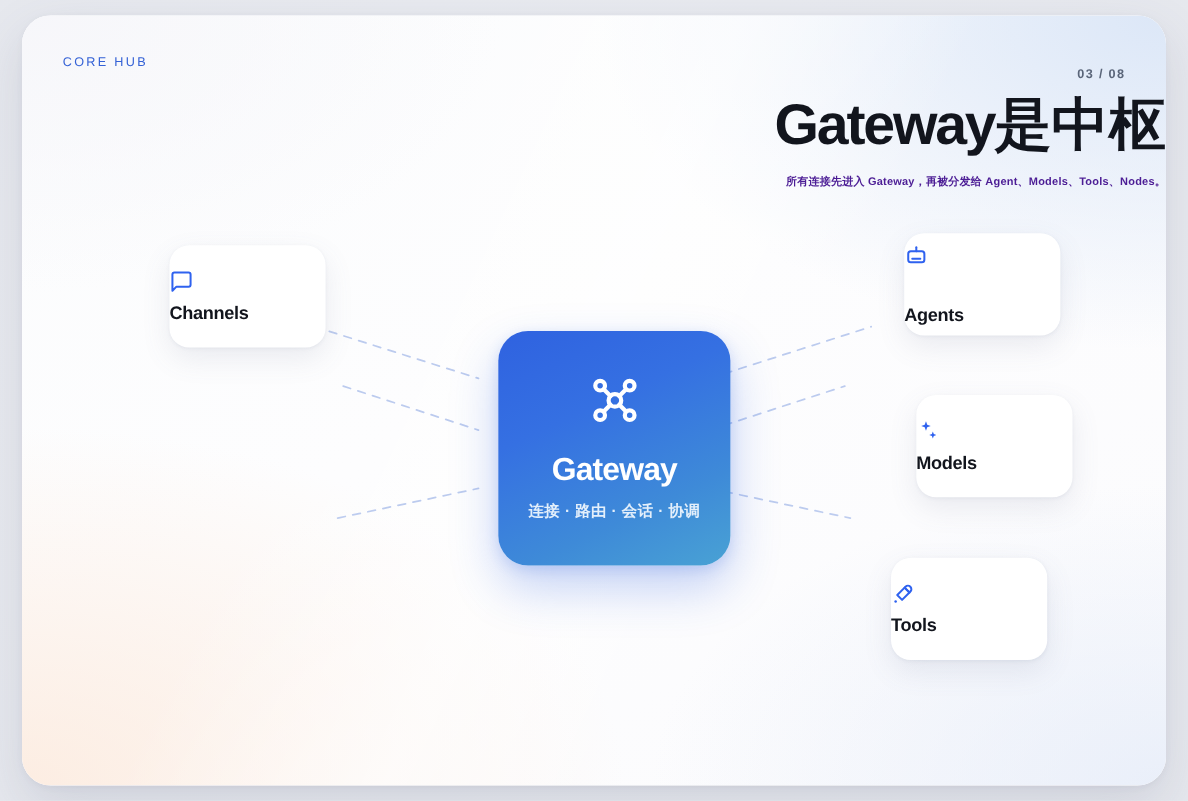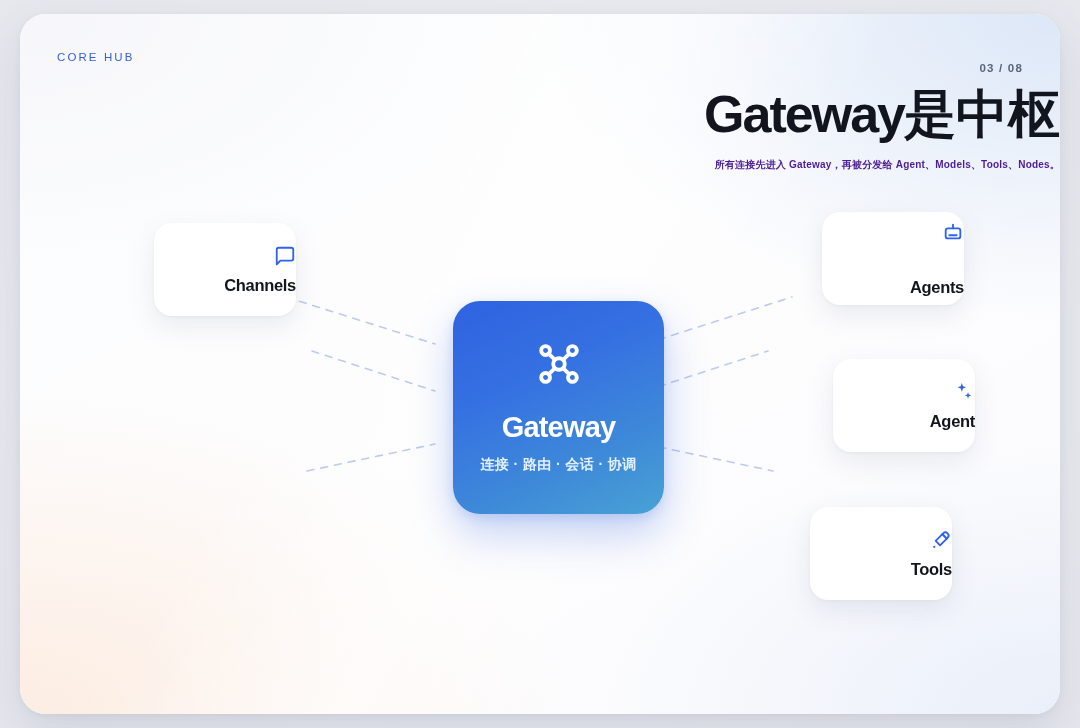--- a/index.html
+++ b/index.html
@@ -73,21 +73,21 @@
   .lines { position:absolute; inset:0; pointer-events:none; }
 
   
   .card {
     position:absolute;
     width:142px; height:93px;
     background:#ffffff;
     border-radius:18px;
     box-shadow:0 10px 26px rgba(96,108,138,0.12), 0 1px 3px rgba(96,108,138,0.07);
     display:flex; flex-direction:column;
-    align-items:flex-end; justify-content:center;
+    align-items:flex-start; justify-content:center;
     gap:9px;
   }
   .card .ic { width:22px; height:22px; display:block; color:#2f62ef; }
   .card .lbl {
     font-size:16.5px; font-weight:bold; letter-spacing:-0.3px; color:#12151d;
   }
 
   
   #card-channels { left:134px; top:209px; }
   #card-clients  { left:121px; top:345px; }
@@ -190,21 +190,21 @@
       <span class="lbl">Agents</span>
     </div>
 
     <div class="card" id="card-models">
       <span class="ic">
         <svg viewBox="0 0 24 24" width="22" height="22" fill="currentColor">
           <path d="M9.6 2.2l1.25 3.45 3.45 1.25-3.45 1.25L9.6 11.6 8.35 8.15 4.9 6.9l3.45-1.25z"></path>
           <path d="M16.4 12.2l.95 2.6 2.6.95-2.6.95-.95 2.6-.95-2.6-2.6-.95 2.6-.95z"></path>
         </svg>
       </span>
-      <span class="lbl">Agent</span>
+      <span class="lbl">Models</span>
     </div>
 
     <div class="card" id="card-tools">
       <span class="ic">
         <svg viewBox="0 0 24 24" width="22" height="22" fill="none" stroke="currentColor" stroke-width="2" stroke-linecap="round" stroke-linejoin="round">
           <path d="M19.2 4.8a3.4 3.4 0 0 0-4.8 0l-.9.9 4.8 4.8.9-.9a3.4 3.4 0 0 0 0-4.8z"></path>
           <path d="M13.5 5.7l4.8 4.8-7.3 7.3-4.8-4.8z"></path>
           <circle cx="4.6" cy="19.4" r="1.25" fill="currentColor" stroke="none"></circle>
         </svg>
       </span>

